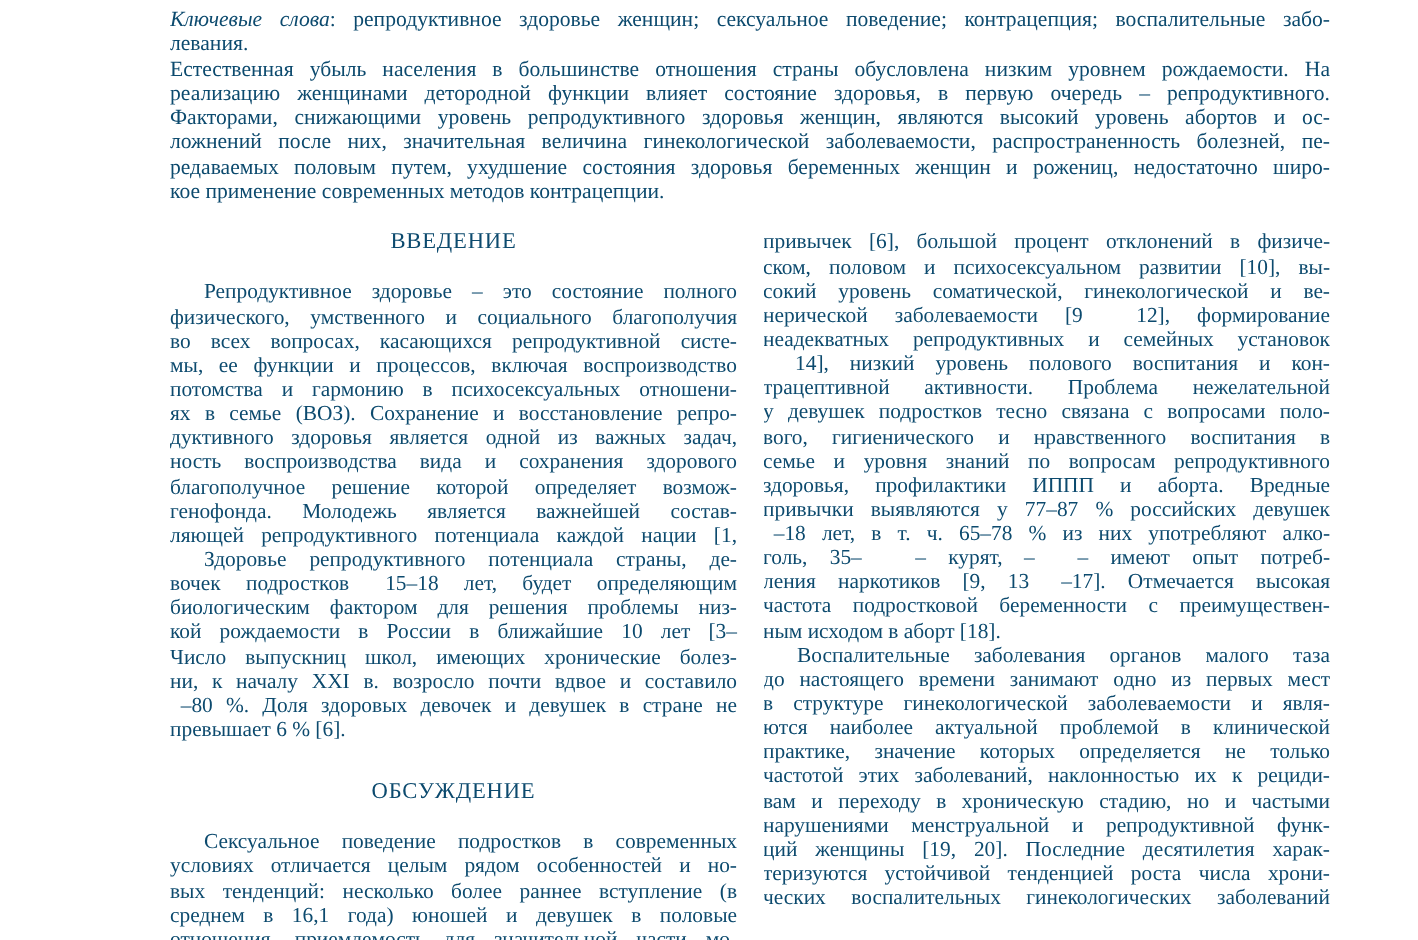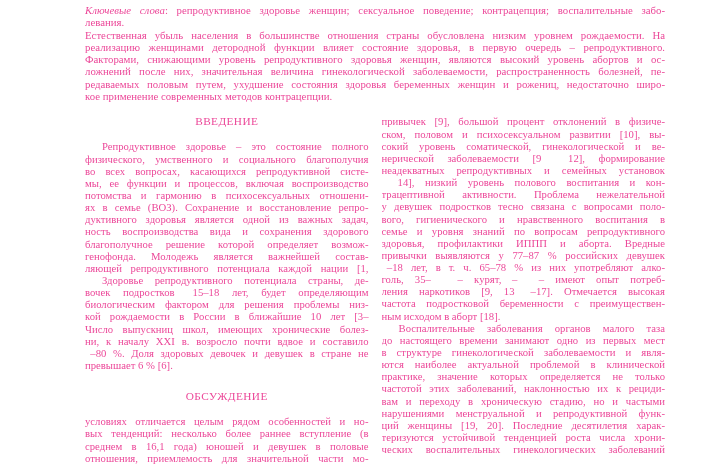--- a/index.html
+++ b/index.html
@@ -5,21 +5,21 @@
   html, body { margin: 0; padding: 0; }
   body {
     width: 709px; height: 470px; overflow: hidden;
     background: #ffffff;
   }
   .page {
     box-sizing: border-box;
     width: 709px; height: 470px;
     padding: 4px 44px 0 85px;
     font-family: "Liberation Serif", serif;
-    color: #ec4899;
+    color: #0c4a6e;
   }
   .line {
     height: 12.15px;
     line-height: 12.15px;
     font-size: 10.7px;
     overflow: hidden;
     text-align: left;
     white-space: normal;
   }
   
@@ -73,27 +73,28 @@
         <div class="line j">ляющей репродуктивного потенциала каждой нации [1,</div>
         <div class="line j ind">Здоровье репродуктивного потенциала страны, де-</div>
         <div class="line j">вочек подростков  15–18 лет, будет определяющим</div>
         <div class="line j">биологическим фактором для решения проблемы низ-</div>
         <div class="line j">кой рождаемости в России в ближайшие 10 лет [3–</div>
         <div class="line j">Число выпускниц школ, имеющих хронические болез-</div>
         <div class="line j">ни, к началу XXI в. возросло почти вдвое и составило</div>
         <div class="line j"> –80 %. Доля здоровых девочек и девушек в стране не</div>
         <div class="line">превышает 6 % [6].</div>
         <div class="heading h2">ОБСУЖДЕНИЕ</div>
+        <div class="line j ind">Сексуальное поведение подростков в современных</div>
         <div class="line j">условиях отличается целым рядом особенностей и но-</div>
         <div class="line j">вых тенденций: несколько более раннее вступление (в</div>
         <div class="line j">среднем в 16,1 года) юношей и девушек в половые</div>
         <div class="line j">отношения, приемлемость для значительной части мо-</div>
       </div>
     <div class="col" id="col-right">
-        <div class="line j">привычек [9], большой процент отклонений в физиче-</div>
+        <div class="line j">привычек [6], большой процент отклонений в физиче-</div>
         <div class="line j">ском, половом и психосексуальном развитии [10], вы-</div>
         <div class="line j">сокий уровень соматической, гинекологической и ве-</div>
         <div class="line j">нерической заболеваемости [9     12], формирование</div>
         <div class="line j">неадекватных репродуктивных и семейных установок</div>
         <div class="line j">   14], низкий уровень полового воспитания и кон-</div>
         <div class="line j">трацептивной активности. Проблема нежелательной</div>
         <div class="line j">у девушек подростков тесно связана с вопросами поло-</div>
         <div class="line j">вого, гигиенического и нравственного воспитания в</div>
         <div class="line j">семье и уровня знаний по вопросам репродуктивного</div>
         <div class="line j">здоровья, профилактики ИППП и аборта. Вредные</div>

